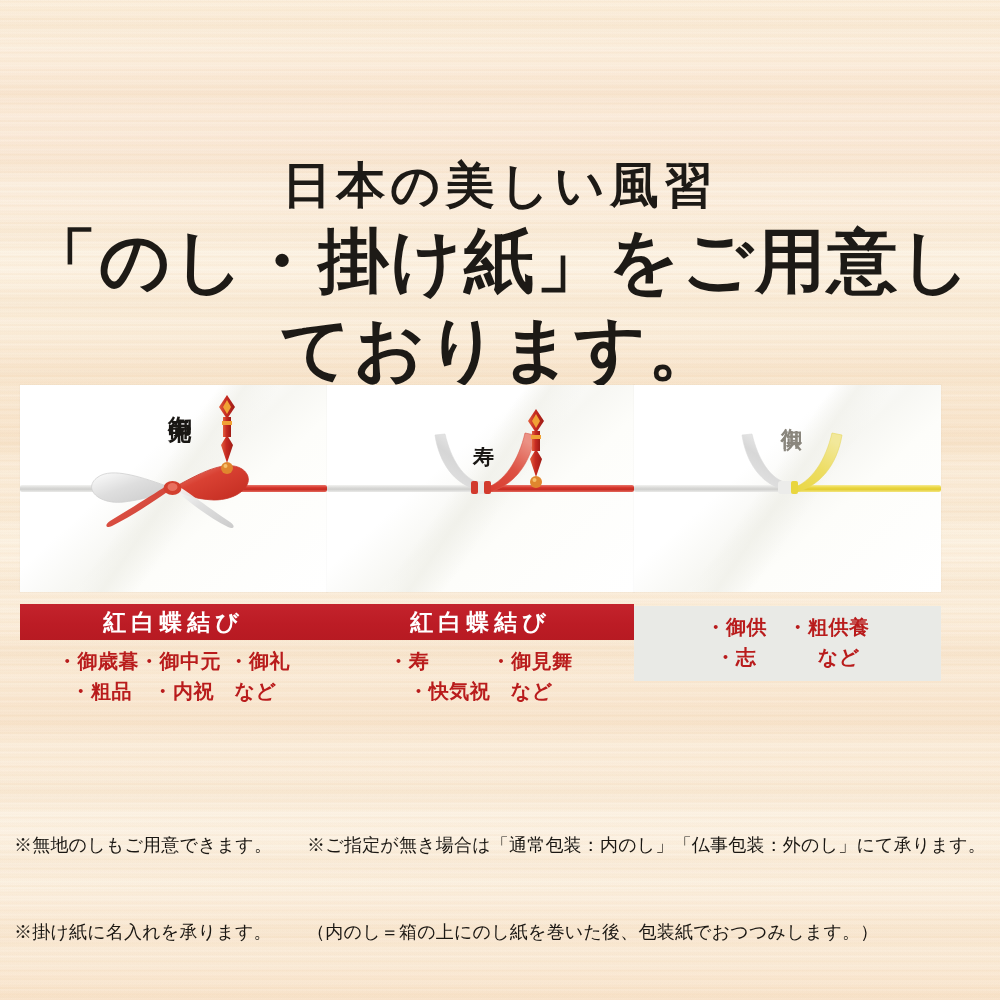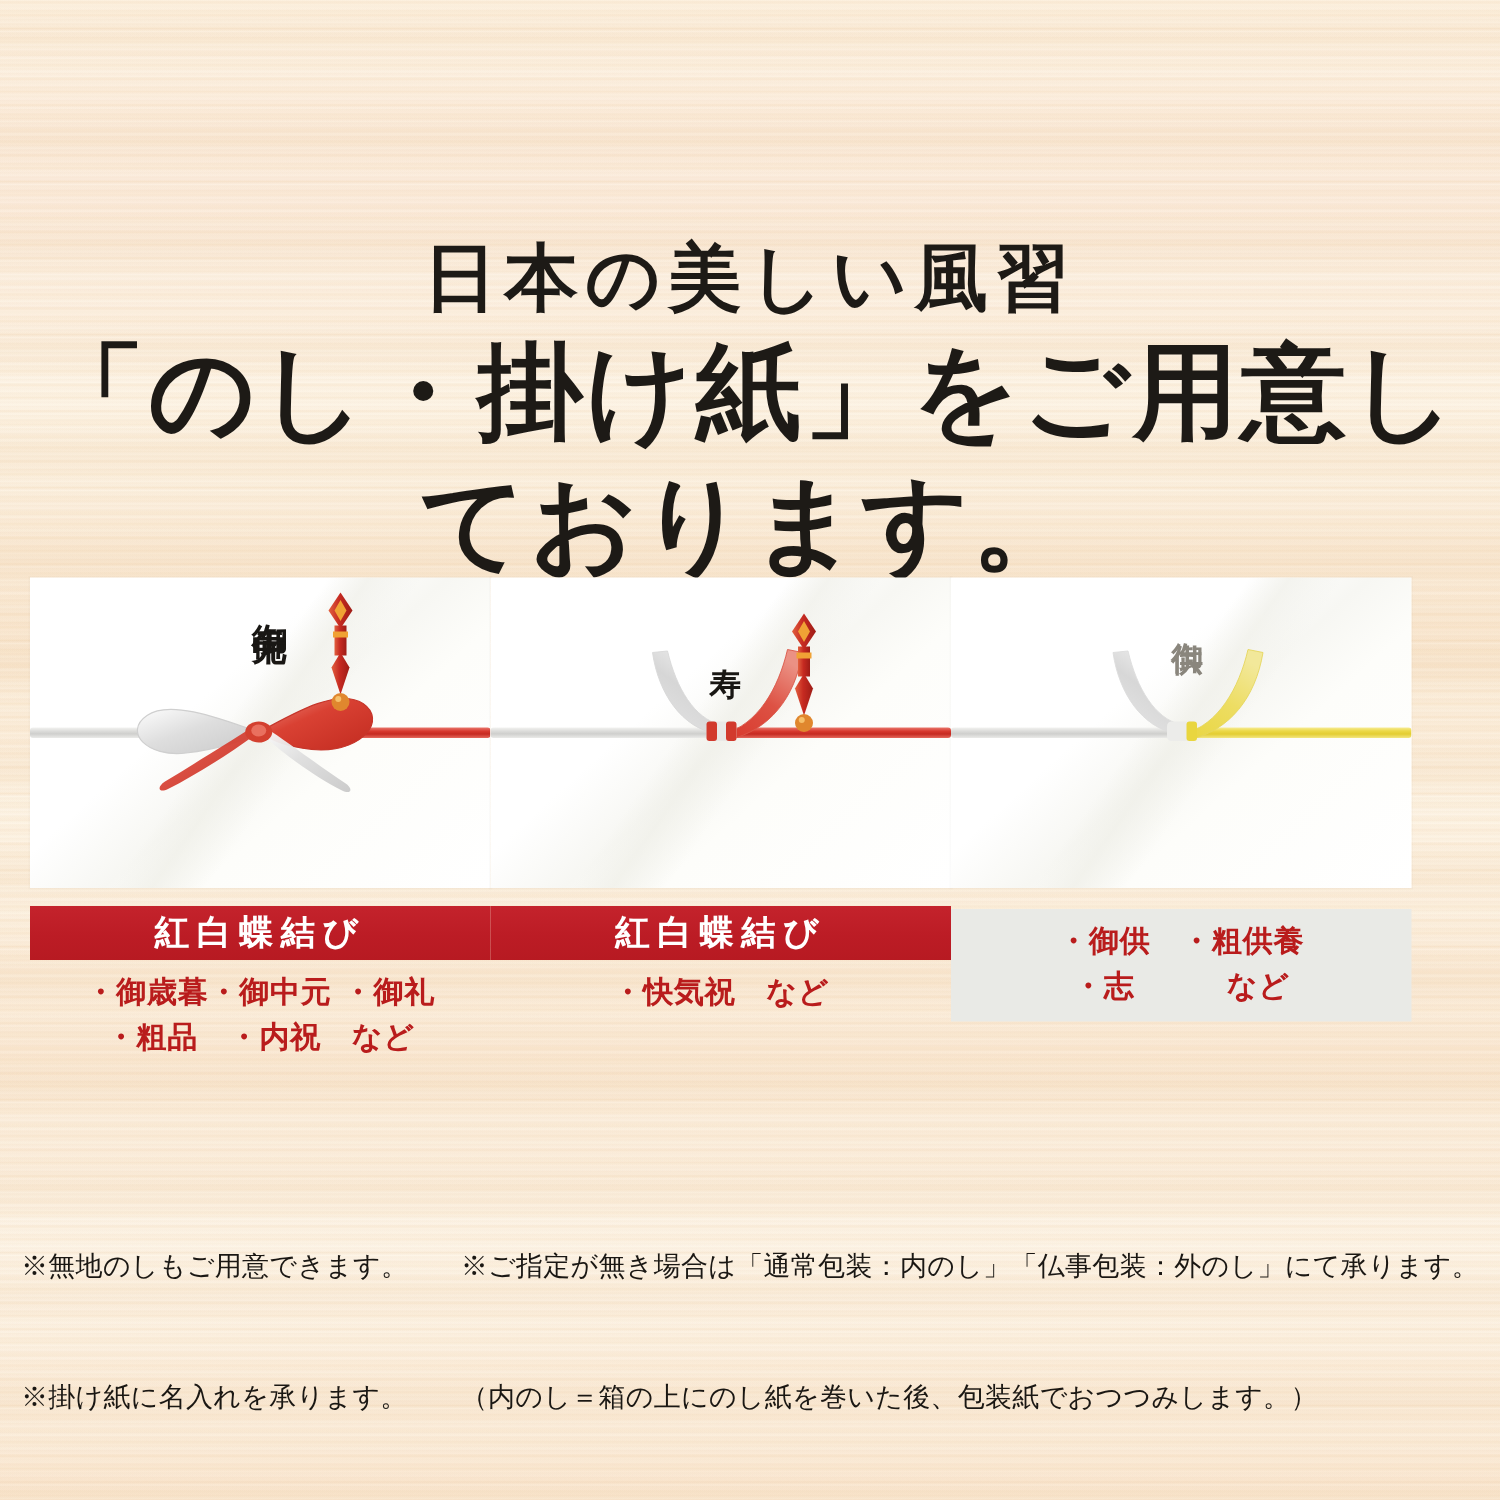--- a/index.html
+++ b/index.html
@@ -353,20 +353,21 @@
         <rect x="7" y="24" width="8" height="20" fill="url(#ornB)"></rect>
         <rect x="6" y="28" width="10" height="4" fill="#f0a235"></rect>
         <polygon points="11,42 17,52 11,70 5,52" fill="url(#ornB)"></polygon>
         <circle cx="11" cy="75" r="6" fill="#e0872e"></circle>
         <circle cx="9.5" cy="73" r="2" fill="#f6c06a"></circle>
       </svg>
     </div>
 
     <div class="label-bar red">紅白蝶結び</div>
     <div class="uses">
+      <div class="use-line">・寿　　　・御見舞</div>
       <div class="use-line">・快気祝　など</div>
     </div>
   </div>
 
   <div class="card-col">
     <div class="noshi">
       <div class="noshi-sheen"></div>
       <div class="cord-left"></div>
       <div class="cord-right yellow"></div>
 

